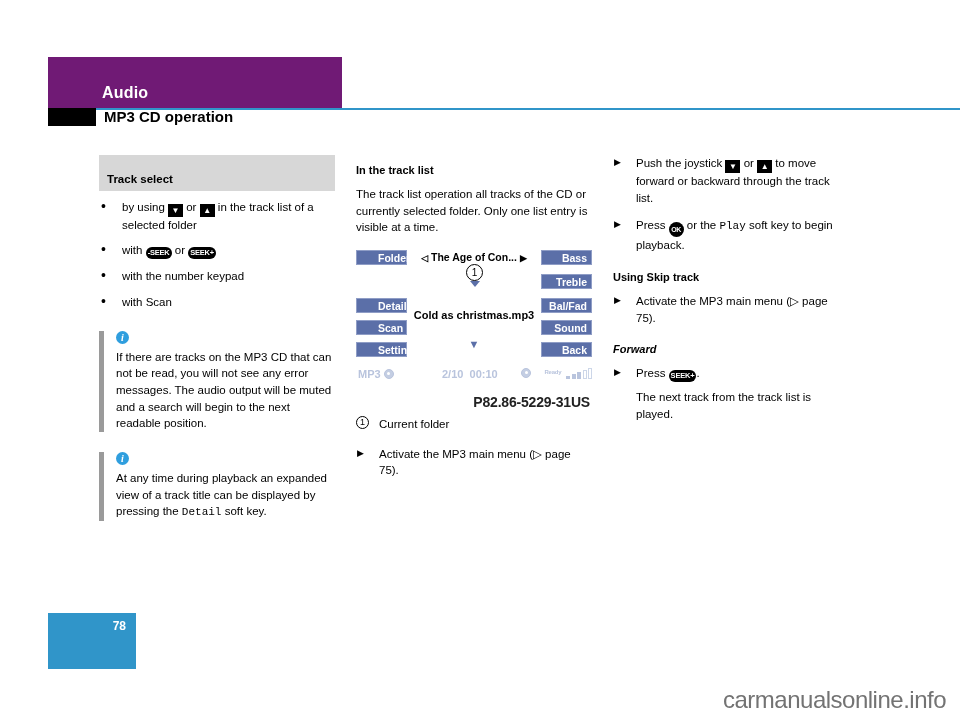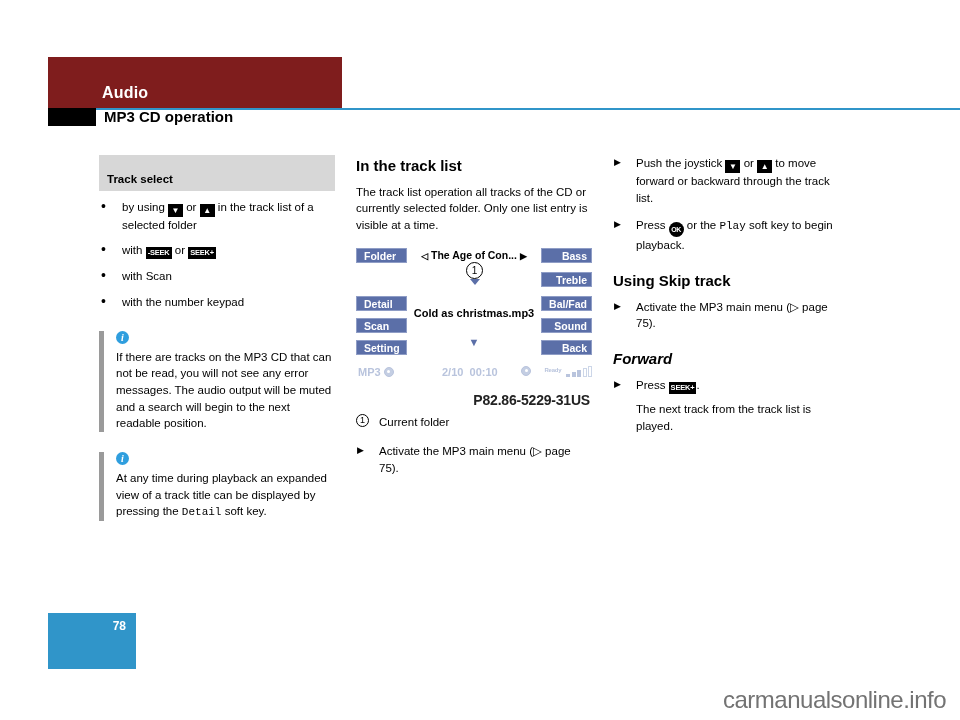--- a/index.html
+++ b/index.html
@@ -10,21 +10,21 @@
     font-family: "Liberation Sans", sans-serif;
     color: #000000;
     overflow: hidden;
   }
   .page { position: relative; width: 960px; height: 720px; }
 
   
   .hdr-bar {
     position: absolute; left: 48px; top: 57px;
     width: 294px; height: 51px;
-    background: #7f1d1d;
+    background: #701a75;
   }
   .hdr-bar .hdr-title {
     position: absolute; left: 54px; bottom: 6px;
     font-size: 16px; font-weight: bold; color: #ffffff;
     letter-spacing: .2px;
   }
   .hdr-rule {
     position: absolute; left: 48px; top: 108px;
     width: 912px; height: 2px; background: #3095c9;
   }
@@ -44,22 +44,22 @@
   .col-3 { left: 613px; width: 236px; }
 
   
   .sec-band {
     background: #d7d7d7;
     font-size: 11.5px; font-weight: bold;
     padding: 16px 0 3px 8px;
     margin-bottom: 8px;
   }
   h3.sub {
-    font-size: 15px; font-weight: bold;
-    margin: 0 0 7px 0; padding: 0;
+    font-size: 11px; font-weight: bold;
+    margin: 8px 0 7px 0; padding: 0;
   }
   h3.sub.italic { font-style: italic; }
   h3.sub.spaced { margin-top: 16px; }
   p.body { margin: 0 0 10px 0; }
   p.body.tight { margin-bottom: 7px; }
 
   
   ul.dots { list-style: none; margin: 0 0 4px 0; padding: 0; }
   ul.dots > li {
     position: relative; padding-left: 23px; margin-bottom: 9px;
@@ -79,21 +79,21 @@
   .mono { font-family: "Liberation Mono", monospace; font-size: 11px; }
 
   
   .kb {
     display: inline-block; background: #000; color: #fff;
     font-weight: bold; text-align: center; vertical-align: -2px;
   }
   .kb-arr { width: 15px; height: 13px; font-size: 8px; line-height: 13px; }
   .kb-seek {
     height: 12px; font-size: 7.5px; line-height: 12px;
-    padding: 0 2px; letter-spacing: -.2px; vertical-align: -1px;
+    padding: 0 2px; letter-spacing: -.2px; vertical-align: -1px; border-radius: 6px;
   }
   .kb-ok {
     width: 15px; height: 15px; border-radius: 50%;
     font-size: 7px; line-height: 15px; vertical-align: -3px;
     letter-spacing: -.3px;
   }
 
   
   .note { position: relative; padding-left: 17px; margin: 20px 0 0 0; }
   .note .note-bar {
@@ -111,21 +111,21 @@
   .note p { margin: 0; font-size: 11.5px; line-height: 1.45; }
 
   
   .disp { position: relative; width: 236px; height: 140px; margin: 14px 0 6px 0; }
   .sk {
     position: absolute; width: 51px; height: 15px;
     background: #5b6fa8; color: #ffffff;
     font-size: 10.5px; font-weight: bold; line-height: 15px;
     border: 1px solid #8f9dc6;
   }
-  .sk.l { left: 0; text-align: left; padding-left: 7px; }
+  .sk.l { left: 0; text-align: left; padding-left: 21px; }
   .sk.r { right: 0; text-align: right; padding-right: 4px; }
   .disp-title {
     position: absolute; left: 52px; top: 0; width: 132px;
     text-align: center; font-size: 10.5px; font-weight: bold; color: #000;
     white-space: nowrap;
   }
   .disp-title .nav { color: #000; font-size: 9px; }
   .disp-track {
     position: absolute; left: 46px; top: 58px; width: 144px;
     text-align: center; font-size: 11px; font-weight: bold; color: #000;
@@ -218,24 +218,24 @@
 
 
     <ul class="dots">
       <li>
         <span>by using </span><span class="kb kb-arr">▼</span><span> or </span><span class="kb kb-arr">▲</span><span> in the track list of a selected folder</span>
       </li>
       <li>
         <span>with </span><span class="kb kb-seek">-SEEK</span><span> or </span><span class="kb kb-seek">SEEK+</span>
       </li>
       <li>
+        <span>with the number keypad</span>
+      </li>
+      <li>
         <span>with Scan</span>
-      </li>
-      <li>
-        <span>with the number keypad</span>
       </li>
     </ul>
 
     <div class="note">
       <div class="note-bar"></div>
       <div class="note-ico">i</div>
       <p>If there are tracks on the MP3 CD that can not be read, you will not see any error messages. The audio output will be muted and a search will begin to the next readable position.</p>
     </div>
 
     <div class="note">

